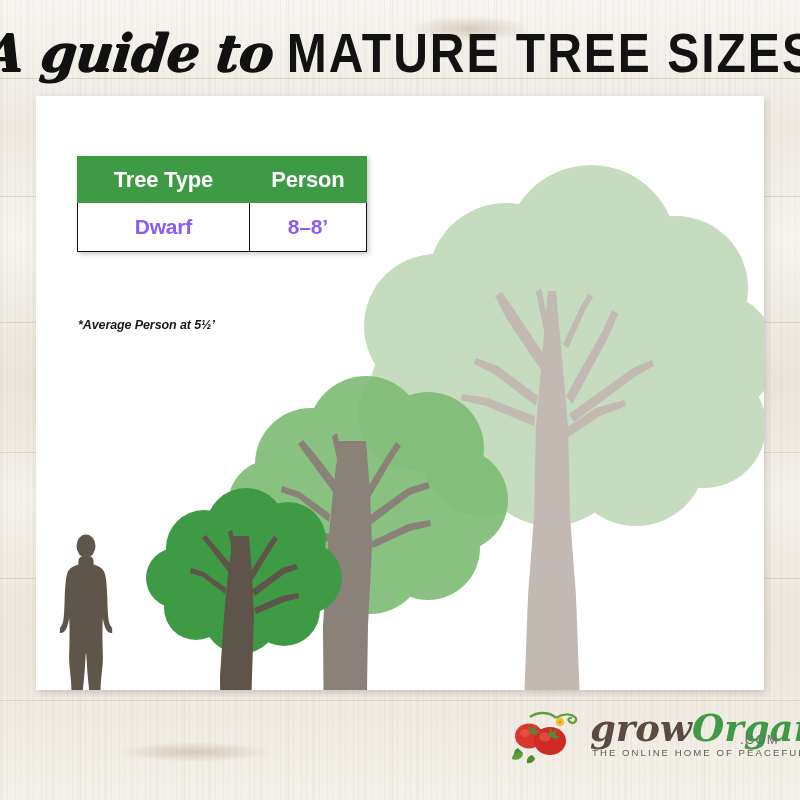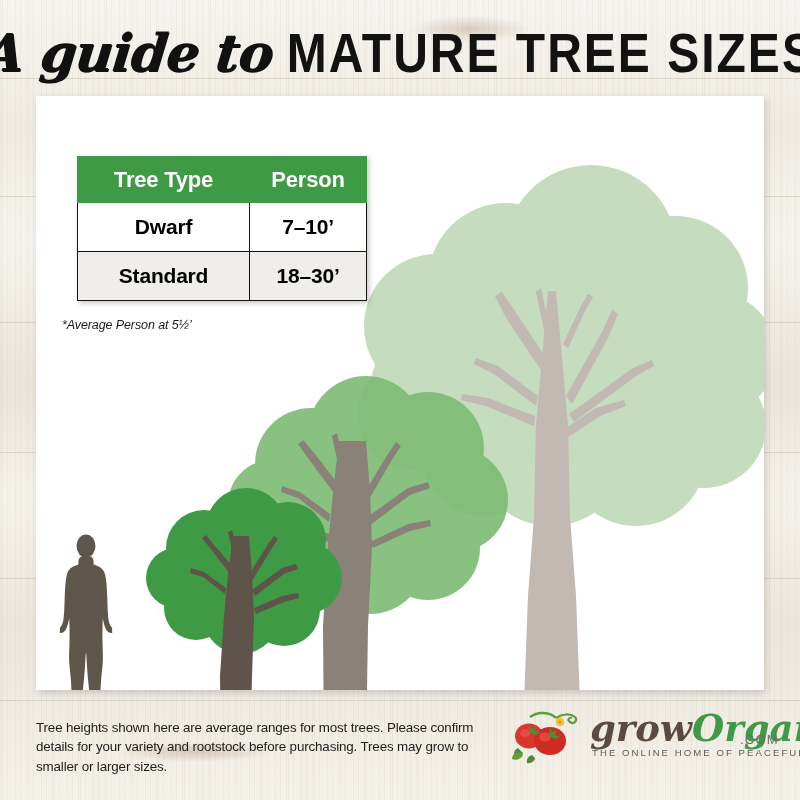--- a/index.html
+++ b/index.html
@@ -73,33 +73,33 @@
     box-shadow:2px 2px 5px rgba(60,50,40,.28);
     background:#fff;
     z-index:6;
     margin-top:44px;
   }
   .tbl th,.tbl td{
     border:1.5px solid #14150f;
     text-align:center;
     font-weight:700;
     padding:0;height:48px;
-    font-size:21px;color:#000000;
+    font-size:21px;color:#8b5cf6;
     letter-spacing:-.2px;
   }
   .tbl thead th{
     background:#3f9a46;color:#fff;border-color:#3f9a46;
     font-size:22px;height:45px;
   }
   .tbl tbody tr:nth-child(2) td{background:#efeeea;}
   .col-a{width:173px;}
   .col-b{width:117px;}
   .footnote{
-    position:absolute;left:26px;top:222px;z-index:6;
-    font-size:12.5px;font-weight:400;font-style:italic;
+    position:absolute;left:42px;top:222px;z-index:6;
+    font-size:12.5px;font-weight:700;font-style:italic;
     color:#1a1a1a;letter-spacing:-.1px;
   }
 
   
   .scene{position:absolute;left:0;top:0;width:728px;height:594px;}
 
   
   .disclaimer{
     position:absolute;left:36px;top:718px;width:470px;
     font-size:13.4px;line-height:1.45;color:#1d1d1d;
@@ -254,33 +254,28 @@
     <table class="tbl">
       <thead>
         <tr>
           <th class="col-a">Tree Type</th>
           <th class="col-b">Person</th>
         </tr>
       </thead>
       <tbody>
         <tr>
           <td>Dwarf</td>
-          <td>7–10’</td>
-        </tr>
-        <tr>
-          <td>Standard</td>
-          <td>18–30’</td>
+          <td>8–8’</td>
         </tr>
       </tbody>
     </table>
 
     <div class="footnote">*Average Person at 5½’</div>
   </div>
 
-  <div class="disclaimer">Tree heights shown here are average ranges for most trees. Please confirm details for your variety and rootstock before purchasing. Trees may grow to smaller or larger sizes.</div>
 
   <div class="logo">
     <svg width="78" height="60" viewBox="0 0 78 60" style="position:absolute;left:0;top:2px">
       <path d="M44 10 C38 4 26 3 18 9" stroke="#5f9e3a" stroke-width="2.4" fill="none"></path>
       <path d="M44 10 C50 6 58 5 63 9 C66 12 62 17 58 14 C55 12 57 9 60 10" stroke="#5f9e3a" stroke-width="2.2" fill="none"></path>
       <circle cx="48" cy="14" r="4.4" fill="#f2c33d"></circle>
       <circle cx="48" cy="14" r="1.5" fill="#c89a1f"></circle>
       <ellipse cx="17" cy="28" rx="14" ry="12.5" fill="#d8362f"></ellipse>
       <ellipse cx="13" cy="25" rx="5" ry="4" fill="#e8564c" opacity=".75"></ellipse>
       <ellipse cx="38" cy="33" rx="16" ry="14" fill="#cf2b26"></ellipse>

